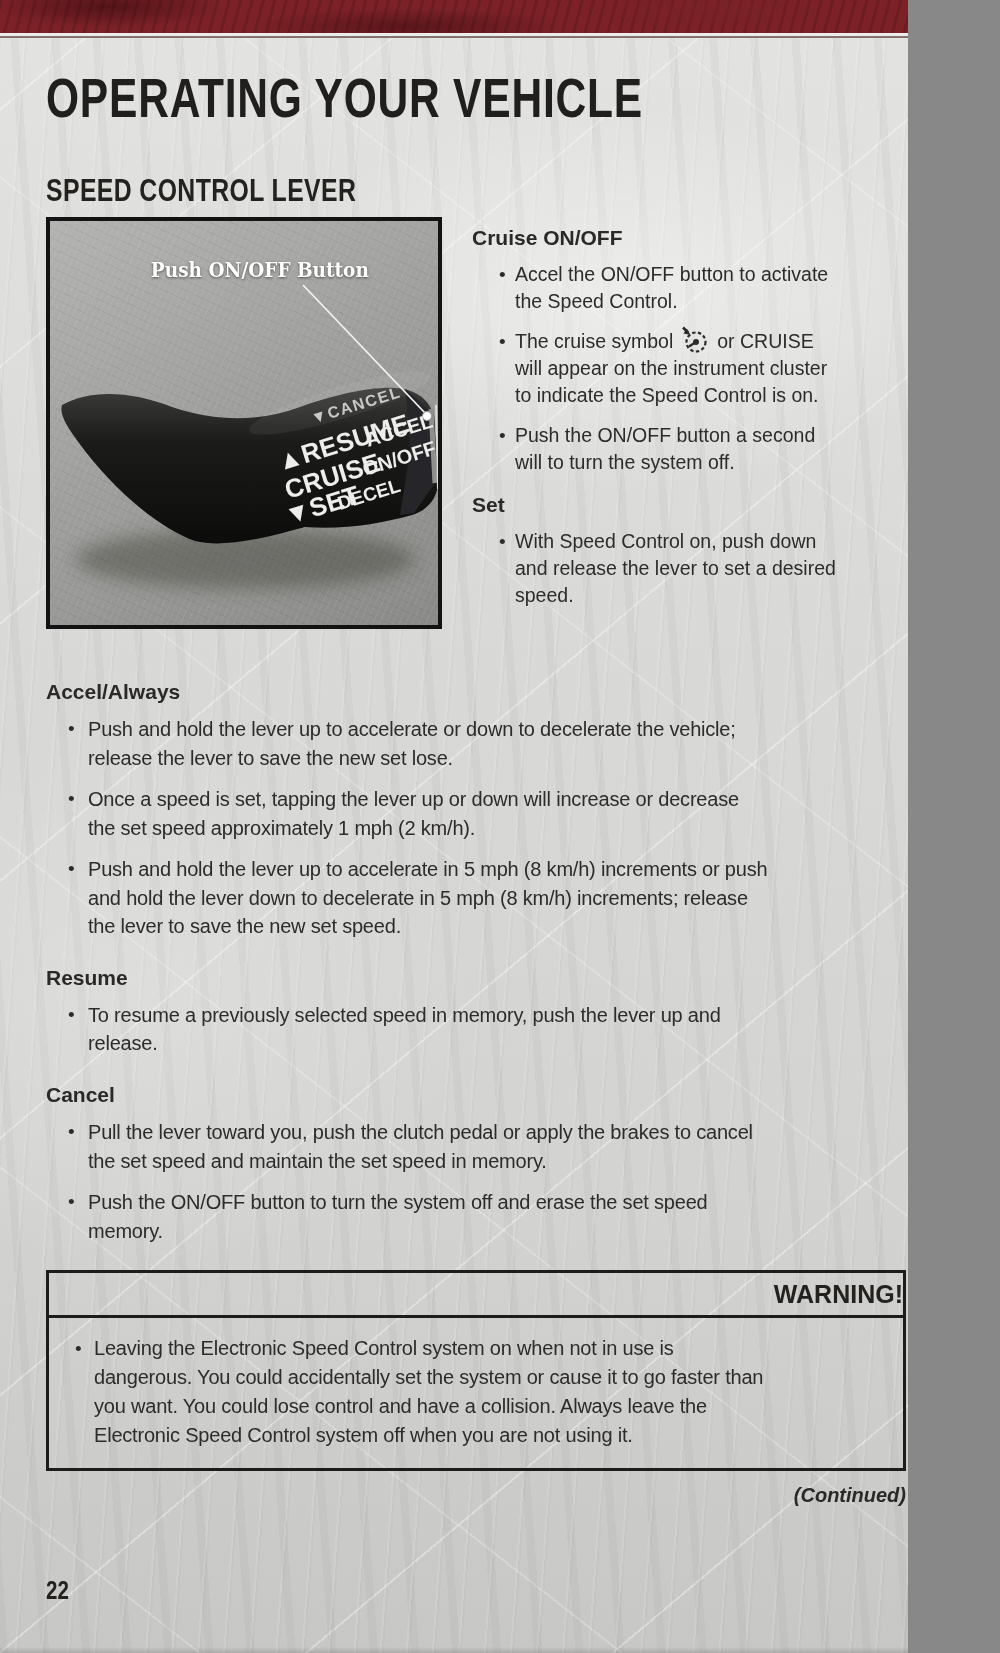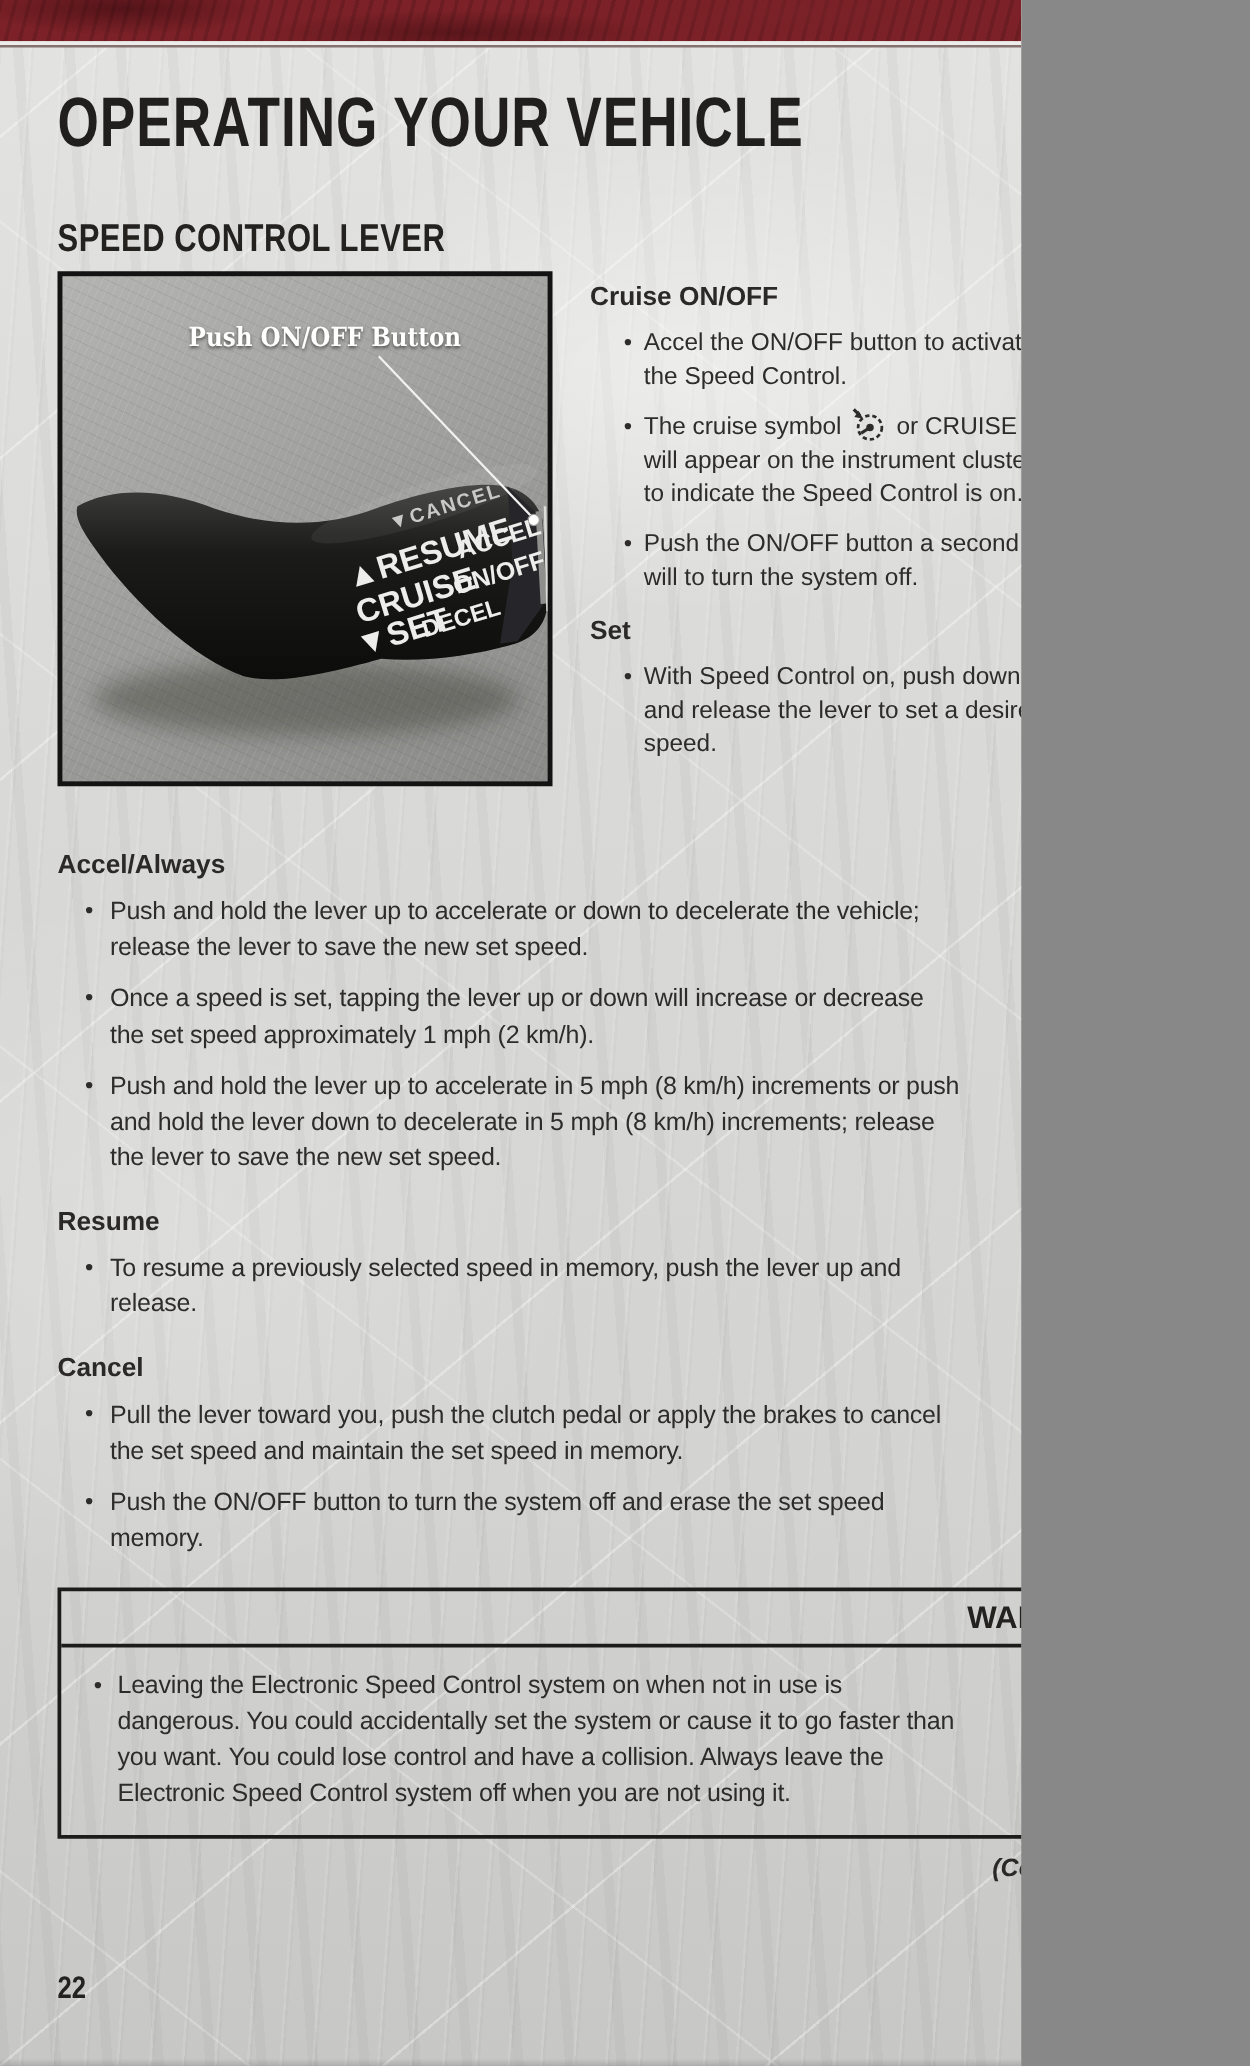--- a/index.html
+++ b/index.html
@@ -1,17 +1,17 @@
 <!DOCTYPE html>
 <html><head>
 <meta charset="utf-8">
 <style>
   html,body{margin:0;padding:0;background:#888;}
   .page{
-    position:relative;width:817px;height:1653px;overflow:hidden;
+    position:relative;width:908px;height:1653px;overflow:hidden;
     font-family:"Liberation Sans",sans-serif;color:#2d2c2a;
     background:
       radial-gradient(600px 320px at 68% 18%, rgba(255,255,255,0.45), transparent 60%),
       radial-gradient(500px 400px at 15% 60%, rgba(255,255,255,0.20), transparent 70%),
       repeating-linear-gradient(94deg, rgba(255,255,255,0.10) 0 2px, rgba(0,0,0,0.02) 2px 4px, transparent 4px 26px),
       repeating-linear-gradient(86deg, rgba(110,108,105,0.06) 0 8px, transparent 8px 41px),
       repeating-linear-gradient(140deg, transparent 0 83px, rgba(255,255,255,0.33) 83px 85px, transparent 85px 197px),
       repeating-linear-gradient(38deg, transparent 0 122px, rgba(255,255,255,0.22) 122px 124px, transparent 124px 260px),
       linear-gradient(180deg,#e3e3e1 0%,#d9d9d7 38%,#d3d3d1 72%,#c7c7c5 100%);
   }
@@ -178,21 +178,21 @@
 speed.</div>
         </div>
       </div>
     </div>
 
     <div class="sec sec-first">
       <p class="h-bold" data-bind="accel.heading">Accel/Always</p>
       <div class="bullet full-bullet">
         <span class="dot" data-bind="ui.bullet">•</span>
         <div class="btext" data-bind-lines="accel.b1">Push and hold the lever up to accelerate or down to decelerate the vehicle;
-release the lever to save the new set speed.</div>
+release the lever to save the new set lose.</div>
       </div>
       <div class="bullet full-bullet">
         <span class="dot" data-bind="ui.bullet">•</span>
         <div class="btext" data-bind-lines="accel.b2">Once a speed is set, tapping the lever up or down will increase or decrease
 the set speed approximately 1 mph (2 km/h).</div>
       </div>
       <div class="bullet full-bullet">
         <span class="dot" data-bind="ui.bullet">•</span>
         <div class="btext" data-bind-lines="accel.b3">Push and hold the lever up to accelerate in 5 mph (8 km/h) increments or push
 and hold the lever down to decelerate in 5 mph (8 km/h) increments; release

